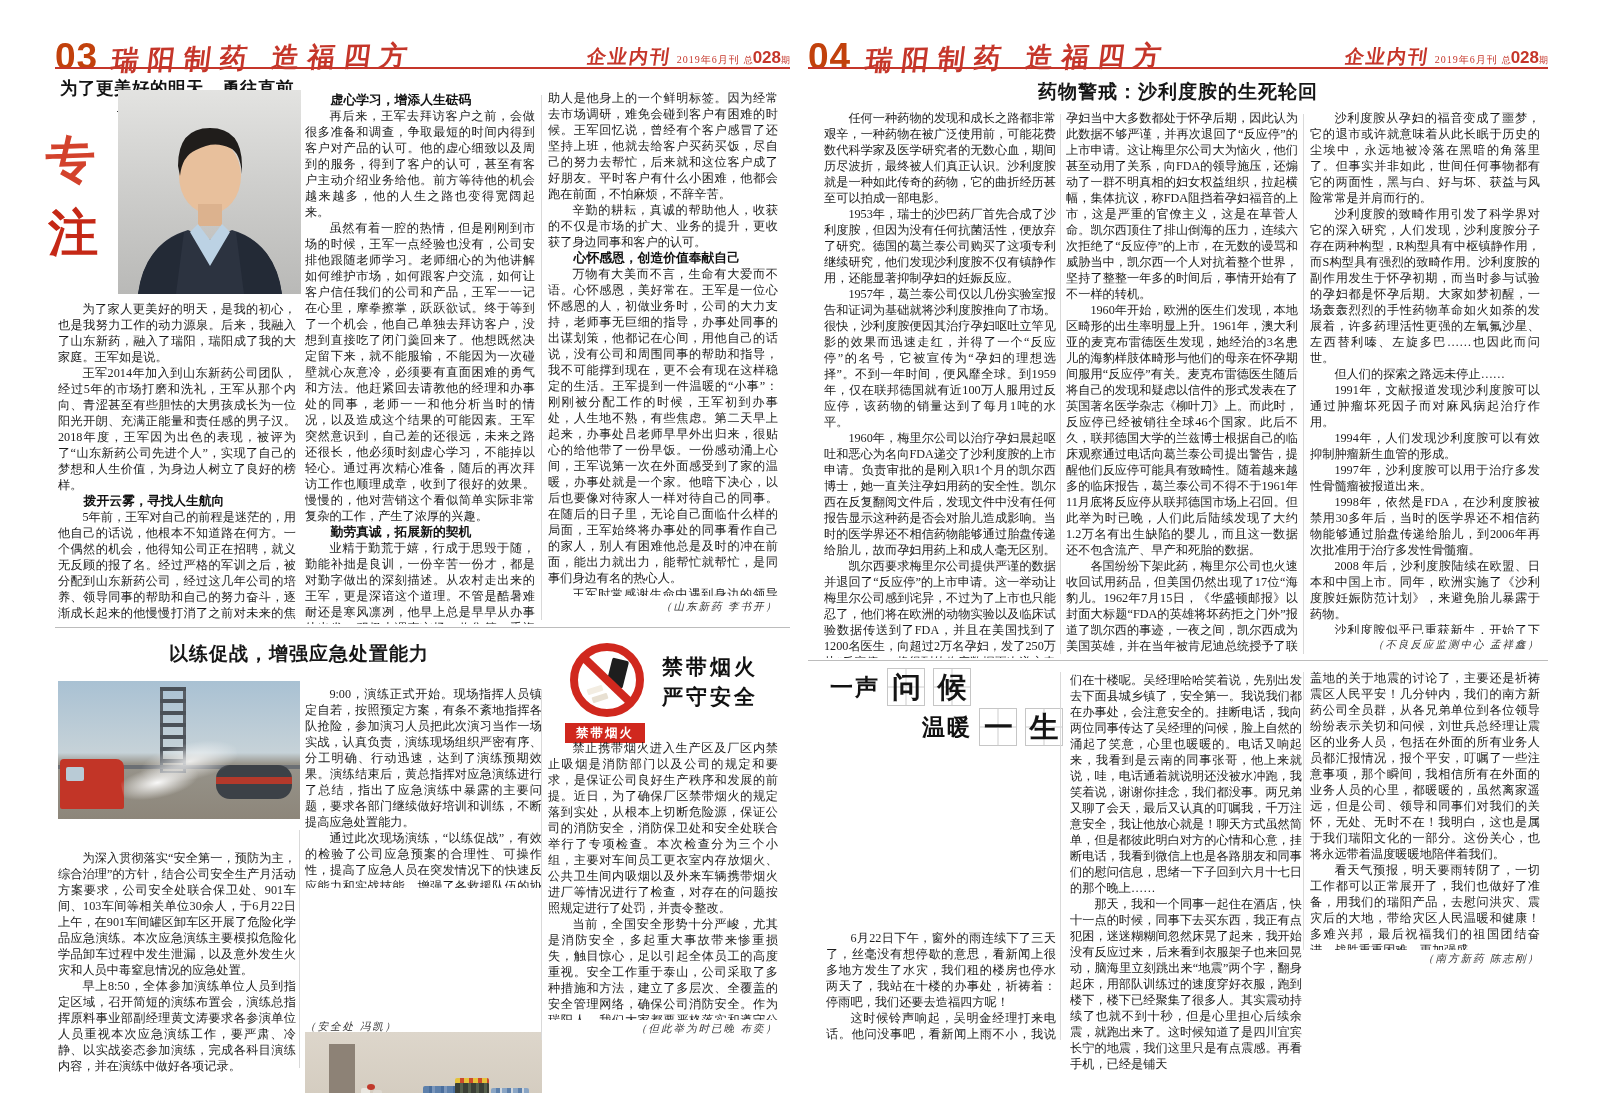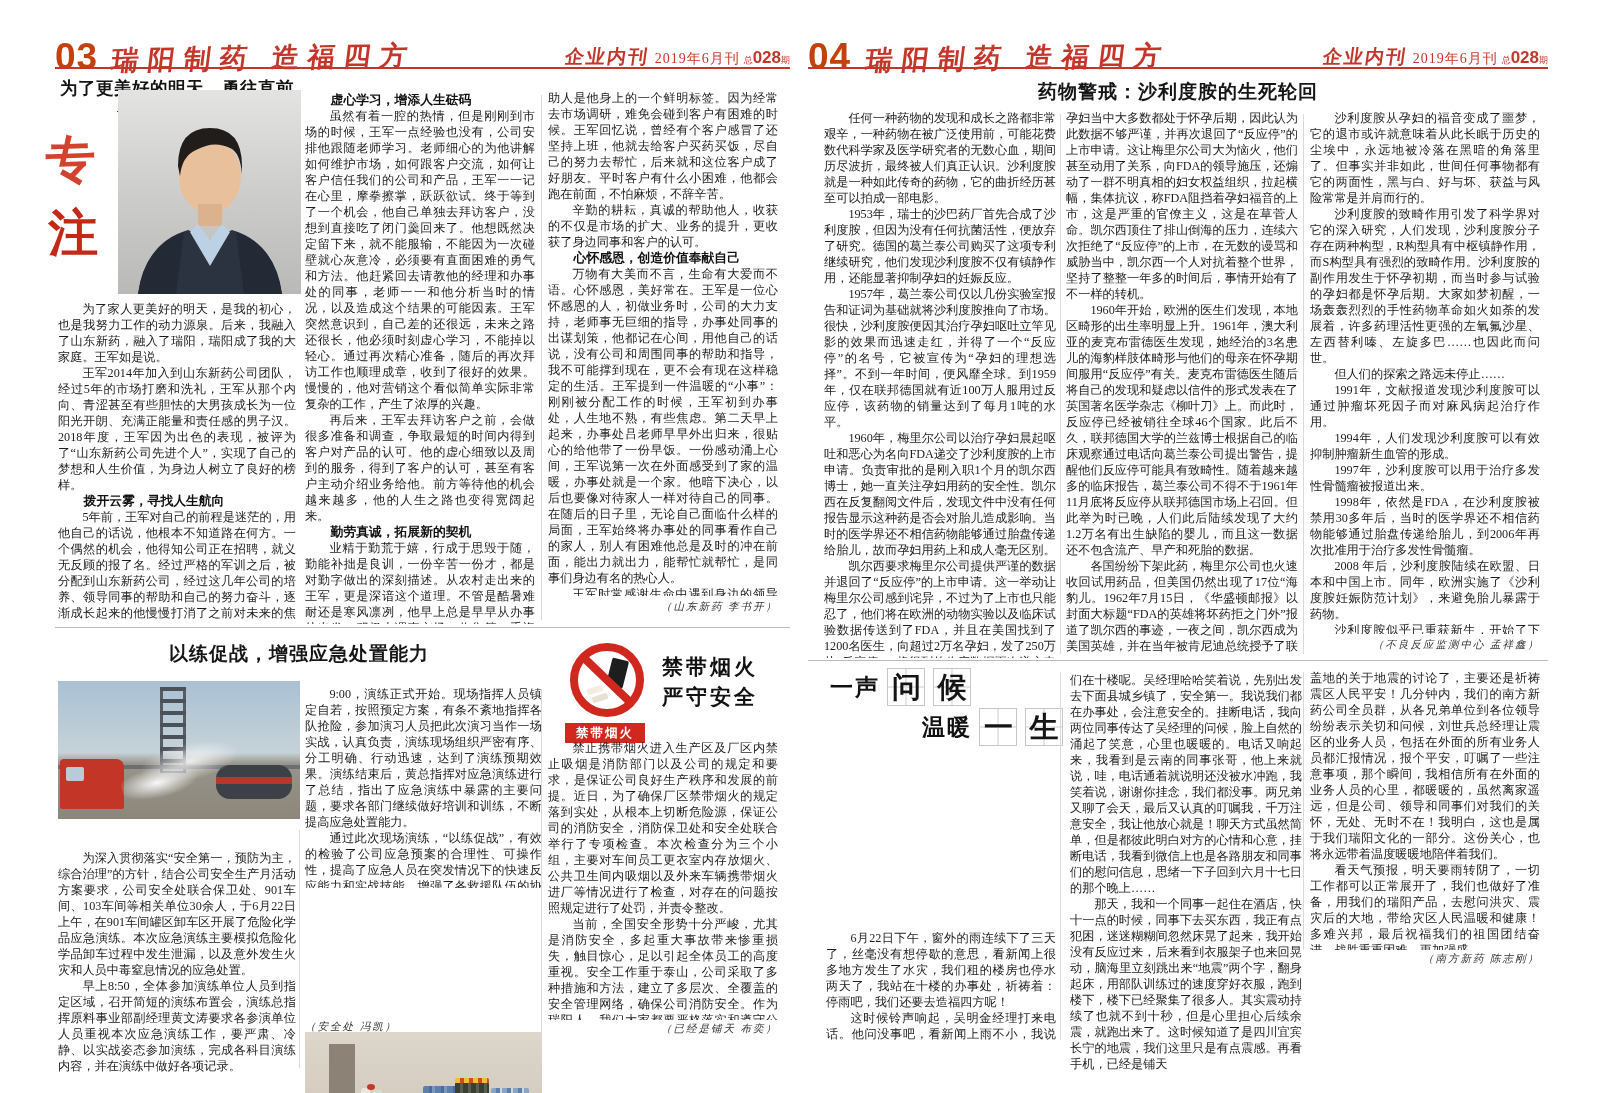--- a/index.html
+++ b/index.html
@@ -4,21 +4,21 @@
 <style>
   html,body{margin:0;padding:0;}
   body{width:1600px;height:1093px;background:#ffffff;position:relative;overflow:hidden;
        font-family:"Liberation Serif","DejaVu Serif",serif;color:#1c1c1c;}
   .abs{position:absolute;}
   
   .pno{font-family:"Liberation Sans","DejaVu Sans",sans-serif;font-size:37px;font-weight:bold;color:#c2410c;letter-spacing:1px;}
   .brand{display:inline-block;color:#c5362a;font-weight:bold;font-size:27px;letter-spacing:9px;transform:skewX(-8deg) rotate(-1deg);font-family:"Liberation Serif",serif;}
   .issue{white-space:nowrap;color:#c5362a;text-align:right;}
   .issue .jr{display:inline-block;font-size:19px;font-weight:bold;transform:skewX(-8deg);letter-spacing:2px;margin-right:6px;}
-  .issue .dt{font-size:14px;letter-spacing:1px;}
+  .issue .dt{font-size:10px;letter-spacing:1px;}
   .issue .pre,.issue .suf{font-size:9px;}
   .issue .num{font-size:17px;font-weight:bold;font-family:"Liberation Sans",sans-serif;}
   .rule{height:2px;background:#c5362a;}
   
   .col{font-size:12.2px;line-height:16px;text-align:justify;overflow:hidden;}
   .col p{margin:0;text-indent:2em;}
   .col p.cont{text-indent:0;}
   .col h4{margin:0;text-indent:2em;font-size:12.8px;font-weight:bold;color:#111;
           font-family:"Liberation Sans","DejaVu Sans",sans-serif;}
   .byline{font-size:10.5px;color:#333;text-align:right;letter-spacing:2px;font-style:italic;padding-right:6px;}
@@ -96,22 +96,22 @@
     </svg>
   </div>
   <div class="abs col" style="left:58px;top:301px;width:238px;height:320px;">
     <p>为了家人更美好的明天，是我的初心，也是我努力工作的动力源泉。后来，我融入了山东新药，融入了瑞阳，瑞阳成了我的大家庭。王军如是说。</p>
     <p>王军2014年加入到山东新药公司团队，经过5年的市场打磨和洗礼，王军从那个内向、青涩甚至有些胆怯的大男孩成长为一位阳光开朗、充满正能量和责任感的男子汉。2018年度，王军因为出色的表现，被评为了“山东新药公司先进个人”，实现了自己的梦想和人生价值，为身边人树立了良好的榜样。</p>
     <h4>拨开云雾，寻找人生航向</h4>
     <p>5年前，王军对自己的前程是迷茫的，用他自己的话说，他根本不知道路在何方。一个偶然的机会，他得知公司正在招聘，就义无反顾的报了名。经过严格的军训之后，被分配到山东新药公司，经过这几年公司的培养、领导同事的帮助和自己的努力奋斗，逐渐成长起来的他慢慢打消了之前对未来的焦虑和迷茫，坚定了留下来并为之奋斗的决心，人生也开启了新的大门。</p>
   </div>
   <div class="abs col" style="left:305px;top:92px;width:230px;height:532px;">
     <h4>虚心学习，增添人生砝码</h4>
+    <p>再后来，王军去拜访客户之前，会做很多准备和调查，争取最短的时间内得到客户对产品的认可。他的虚心细致以及周到的服务，得到了客户的认可，甚至有客户主动介绍业务给他。前方等待他的机会越来越多，他的人生之路也变得宽阔起来。</p>
     <p>虽然有着一腔的热情，但是刚刚到市场的时候，王军一点经验也没有，公司安排他跟随老师学习。老师细心的为他讲解如何维护市场，如何跟客户交流，如何让客户信任我们的公司和产品，王军一一记在心里，摩拳擦掌，跃跃欲试。终于等到了一个机会，他自己单独去拜访客户，没想到直接吃了闭门羹回来了。他想既然决定留下来，就不能服输，不能因为一次碰壁就心灰意冷，必须要有直面困难的勇气和方法。他赶紧回去请教他的经理和办事处的同事，老师一一和他分析当时的情况，以及造成这个结果的可能因素。王军突然意识到，自己差的还很远，未来之路还很长，他必须时刻虚心学习，不能掉以轻心。通过再次精心准备，随后的再次拜访工作也顺理成章，收到了很好的效果。慢慢的，他对营销这个看似简单实际非常复杂的工作，产生了浓厚的兴趣。</p>
-    <p>再后来，王军去拜访客户之前，会做很多准备和调查，争取最短的时间内得到客户对产品的认可。他的虚心细致以及周到的服务，得到了客户的认可，甚至有客户主动介绍业务给他。前方等待他的机会越来越多，他的人生之路也变得宽阔起来。</p>
     <h4>勤劳真诚，拓展新的契机</h4>
     <p>业精于勤荒于嬉，行成于思毁于随，勤能补拙是良训，一份辛苦一份才，都是对勤字做出的深刻描述。从农村走出来的王军，更是深谙这个道理。不管是酷暑难耐还是寒风凛冽，他早上总是早早从办事处出发，积极去调查市场，收集第一手资料，下午回到办事处后整理分析，时刻把握市场动态，为开发新的市场打下坚实的基础。</p>
 
   </div>
   <div class="abs col" style="left:548px;top:90px;width:230px;height:506px;">
     <p class="cont">助人是他身上的一个鲜明标签。因为经常去市场调研，难免会碰到客户有困难的时候。王军回忆说，曾经有个客户感冒了还坚持上班，他就去给客户买药买饭，尽自己的努力去帮忙，后来就和这位客户成了好朋友。平时客户有什么小困难，他都会跑在前面，不怕麻烦，不辞辛苦。</p>
     <p>辛勤的耕耘，真诚的帮助他人，收获的不仅是市场的扩大、业务的提升，更收获了身边同事和客户的认可。</p>
     <h4>心怀感恩，创造价值奉献自己</h4>
     <p>万物有大美而不言，生命有大爱而不语。心怀感恩，美好常在。王军是一位心怀感恩的人，初做业务时，公司的大力支持，老师事无巨细的指导，办事处同事的出谋划策，他都记在心间，用他自己的话说，没有公司和周围同事的帮助和指导，我不可能撑到现在，更不会有现在这样稳定的生活。王军提到一件温暖的“小事”：刚刚被分配工作的时候，王军初到办事处，人生地不熟，有些焦虑。第二天早上起来，办事处吕老师早早外出归来，很贴心的给他带了一份早饭。一份感动涌上心间，王军说第一次在外面感受到了家的温暖，办事处就是一个家。他暗下决心，以后也要像对待家人一样对待自己的同事。在随后的日子里，无论自己面临什么样的局面，王军始终将办事处的同事看作自己的家人，别人有困难他总是及时的冲在前面，能出力就出力，能帮忙就帮忙，是同事们身边有名的热心人。</p>
     <p>王军时常感谢生命中遇到身边的领导和同事，感恩有企业的栽培，一直暗暗在心中告诉自己要为了企业的未来努力拼搏，献出自己的力量。我们相信一直勤劳耕耘、真诚待人的王军，明天一定会更美好。</p>
@@ -161,21 +161,21 @@
     <div class="signlabel" style="width:80px;margin-top:2px;">禁带烟火</div>
   </div>
   <div class="abs slogan" style="left:662px;top:652px;">
     <div>禁带烟火</div>
     <div>严守安全</div>
   </div>
   <div class="abs col" style="left:548px;top:740px;width:230px;height:280px;">
     <p>禁止携带烟火进入生产区及厂区内禁止吸烟是消防部门以及公司的规定和要求，是保证公司良好生产秩序和发展的前提。近日，为了确保厂区禁带烟火的规定落到实处，从根本上切断危险源，保证公司的消防安全，消防保卫处和安全处联合举行了专项检查。本次检查分为三个小组，主要对车间员工更衣室内存放烟火、公共卫生间内吸烟以及外来车辆携带烟火进厂等情况进行了检查，对存在的问题按照规定进行了处罚，并责令整改。</p>
     <p>当前，全国安全形势十分严峻，尤其是消防安全，多起重大事故带来惨重损失，触目惊心，足以引起全体员工的高度重视。安全工作重于泰山，公司采取了多种措施和方法，建立了多层次、全覆盖的安全管理网络，确保公司消防安全。作为瑞阳人，我们大家都要严格落实和遵守公司各项安全规定，为瑞阳的安全稳定发展贡献自己的一份力量。</p>
   </div>
-  <div class="abs byline" style="left:548px;top:1022px;width:230px;">（已经是铺天 布奕）</div>
+  <div class="abs byline" style="left:548px;top:1022px;width:230px;">（但此举为时已晚 布奕）</div>
 
   <div class="abs vrule" style="left:299px;top:830px;height:238px;"></div>
   <div class="abs vrule" style="left:541px;top:690px;height:350px;"></div>
   <div class="abs vrule" style="left:541px;top:95px;height:525px;"></div>
 </div>
 
 <div class="abs" style="left:800px;top:0;width:800px;height:1093px;">
   <div class="abs pno" style="left:8px;top:36px;">04</div>
   <div class="abs" style="left:66px;top:40px;">
     <span class="brand">瑞阳制药  造福四方</span>

